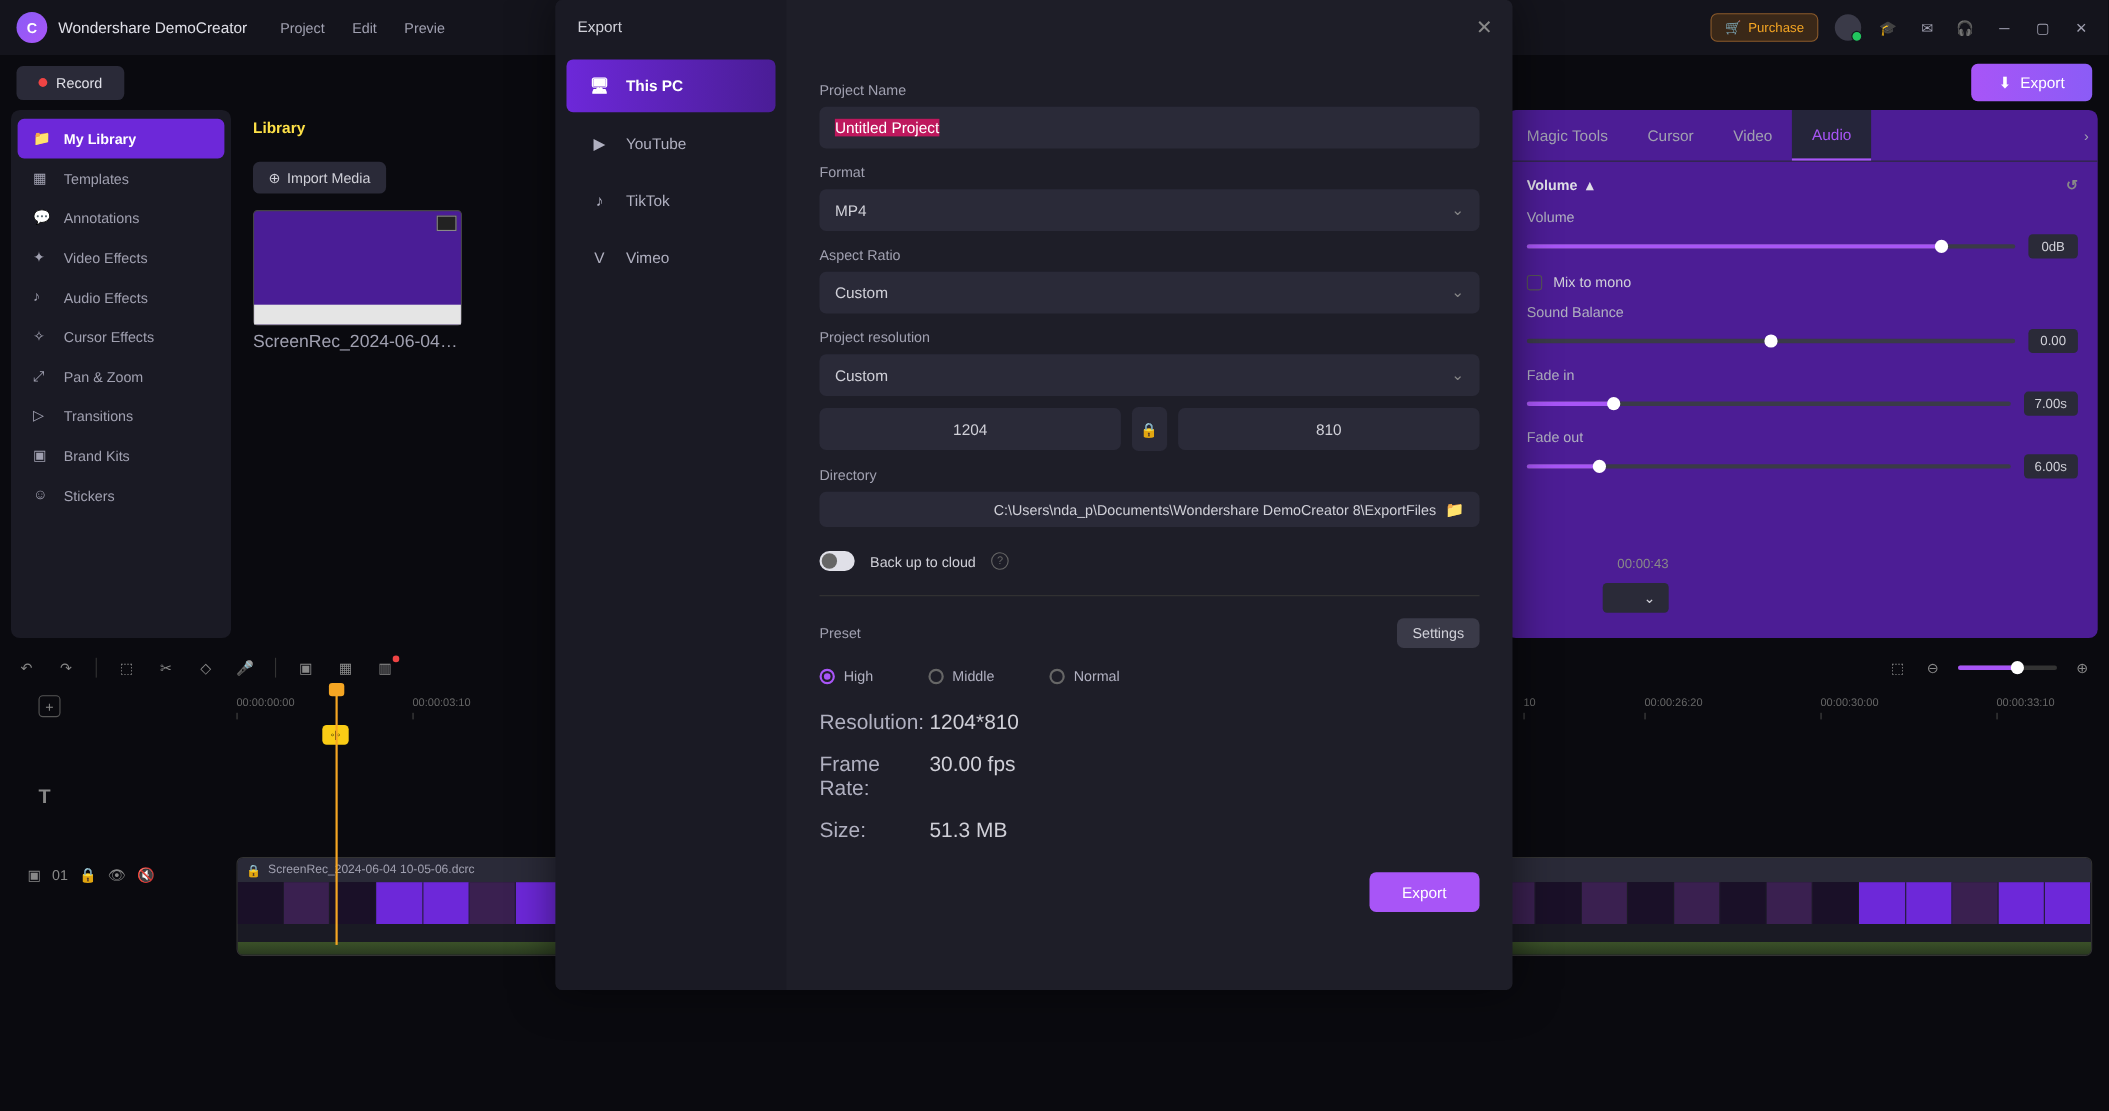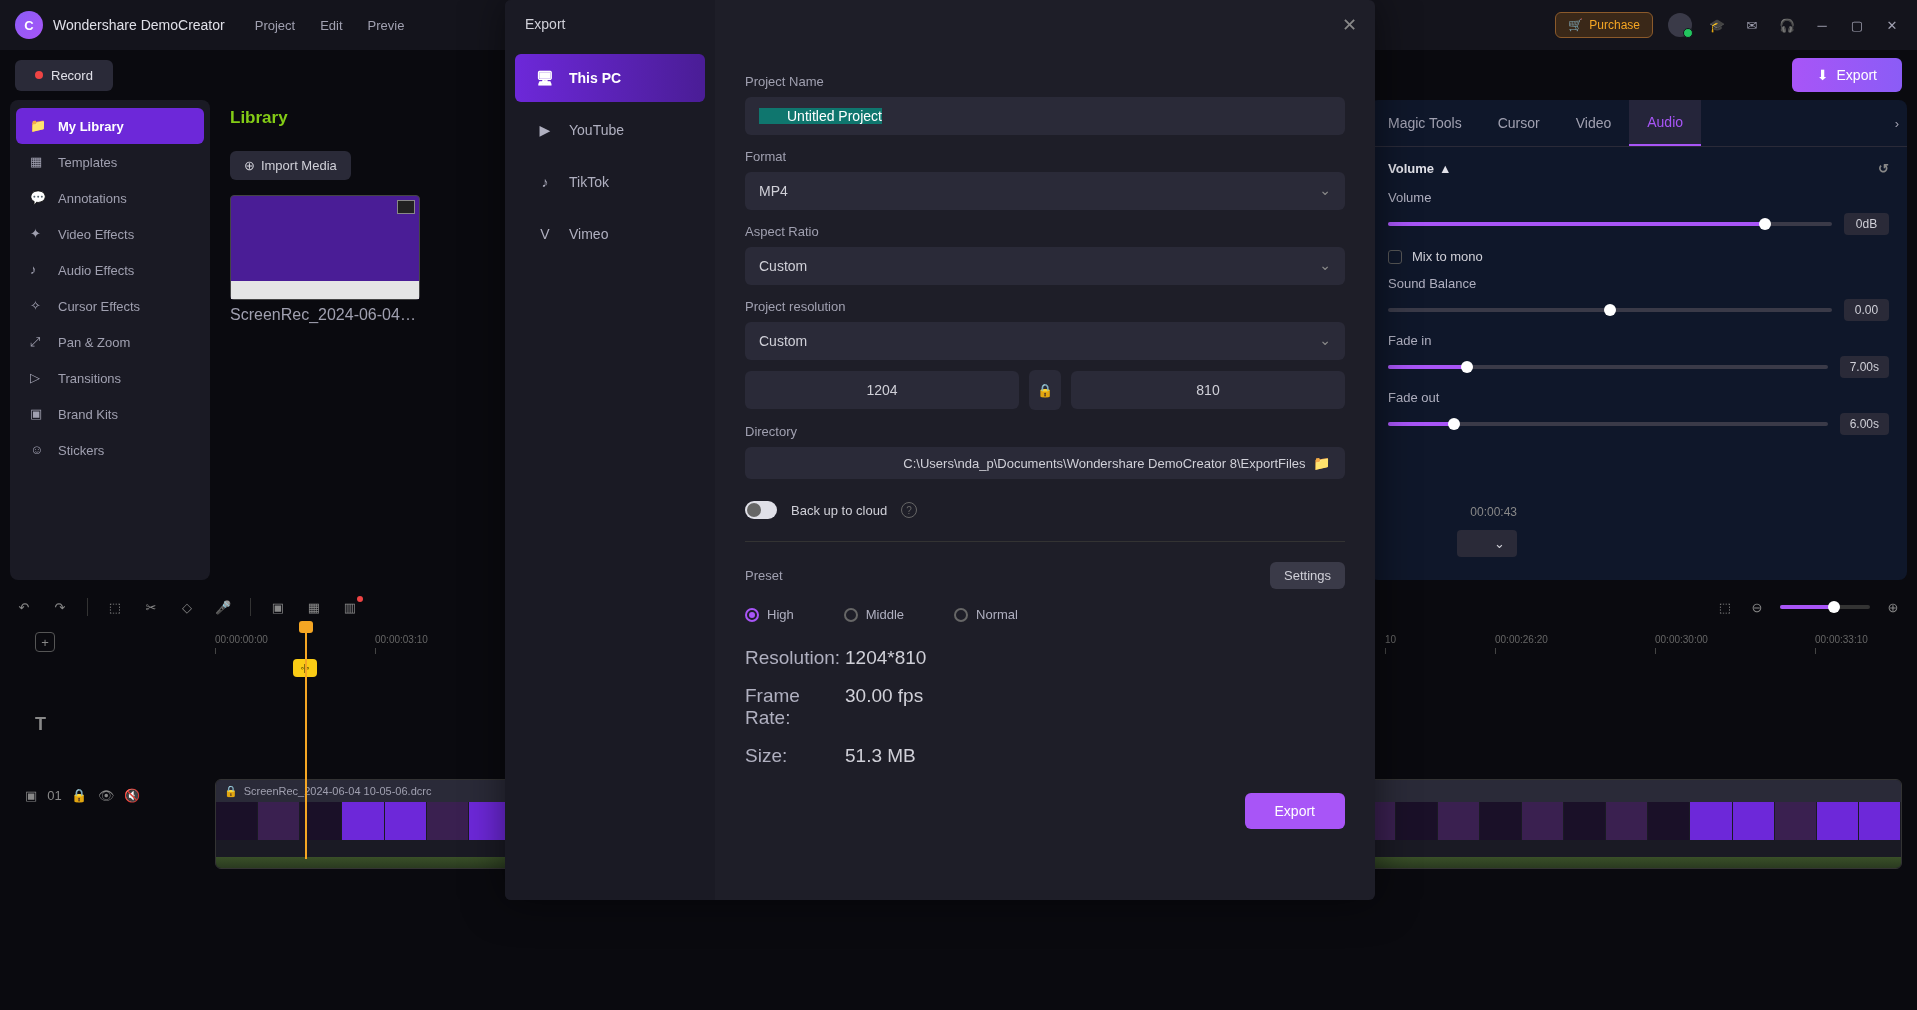--- a/index.html
+++ b/index.html
@@ -25,30 +25,30 @@
 
 
 .main { display: flex; height: 480px; }
 .sidebar { width: 200px; background: #1a1a24; border-radius: 8px; margin: 0 10px; padding: 8px 0; }
 .side-item { padding: 10px 20px; display: flex; align-items: center; gap: 12px; color: #a0a0b0; cursor: pointer; }
 .side-item.active { background: #6d28d9; color: #fff; border-radius: 6px; margin: 0 6px; padding: 10px 14px; font-weight: 600; }
 .side-ico { width: 16px; height: 16px; }
 
 .library-panel { flex: 0 0 1150px; padding: 0 10px; }
 .lib-header { display: flex; align-items: center; gap: 15px; margin-bottom: 15px; }
-.lib-tab { color: #84cc16; font-size: 17px; font-weight: 600; padding: 8px 0; }
+.lib-tab { color: #fde047; font-size: 14px; font-weight: 600; padding: 8px 0; }
 .import-btn { background: #2a2a38; padding: 7px 14px; border-radius: 6px; display: flex; align-items: center; gap: 6px; color: #d0d0d8; font-size: 13px; }
 .media-item { width: 190px; }
 .thumb { width: 190px; height: 105px; background: #4a1d96; border: 1px solid #444; border-radius: 4px; position: relative; }
 .thumb::after { content: ''; position: absolute; bottom: 0; left: 0; right: 0; height: 18px; background: #e5e5e5; }
 .thumb-badge { position: absolute; top: 4px; right: 4px; width: 18px; height: 14px; border: 1px solid #888; background: #222; }
 .media-name { font-size: 16px; color: #a0a0b0; margin-top: 6px; white-space: nowrap; overflow: hidden; text-overflow: ellipsis; }
 
 
-.props { flex: 1; background: #0f172a; border-radius: 8px; margin-right: 10px; padding: 0; overflow: hidden; }
+.props { flex: 1; background: #4c1d95; border-radius: 8px; margin-right: 10px; padding: 0; overflow: hidden; }
 .prop-tabs { display: flex; align-items: center; border-bottom: 1px solid #2a2a38; position: relative; }
 .prop-tab { padding: 14px 18px; color: #a0a0b0; cursor: pointer; font-size: 14px; }
 .prop-tab.active { color: #a855f7; border-bottom: 2px solid #a855f7; background: #25253a; }
 .prop-chev { position: absolute; right: 8px; color: #a0a0b0; }
 .prop-body { padding: 14px 18px; }
 .section-hdr { display: flex; align-items: center; gap: 8px; font-weight: 600; color: #e0e0e8; margin-bottom: 14px; }
 .reset-ico { margin-left: auto; color: #888; cursor: pointer; }
 .prop-label { color: #b0b0c0; font-size: 13px; margin: 12px 0 8px; }
 .slider-row { display: flex; align-items: center; gap: 12px; }
 .slider { flex: 1; height: 4px; background: #3a3a48; border-radius: 2px; position: relative; }
@@ -413,21 +413,21 @@
           <span class="dest-ico">♪</span>
           <span>TikTok</span>
         </div>
       <div class="export-dest">
           <span class="dest-ico">V</span>
           <span>Vimeo</span>
         </div>
     </div>
     <div class="modal-body">
       <label class="form-label">Project Name</label>
-      <div class="form-input"><span style="background:#0f766e;color:#fff;padding-left:28px;">Untitled Project</span></div>
+      <div class="form-input"><span style="background:#be185d;color:#fff;">Untitled Project</span></div>
 
       <label class="form-label">Format</label>
       <div class="select-wrap">
           <div class="form-input">MP4</div>
         </div>
 
       <label class="form-label">Aspect Ratio</label>
       <div class="select-wrap">
           <div class="form-input">Custom</div>
         </div>

